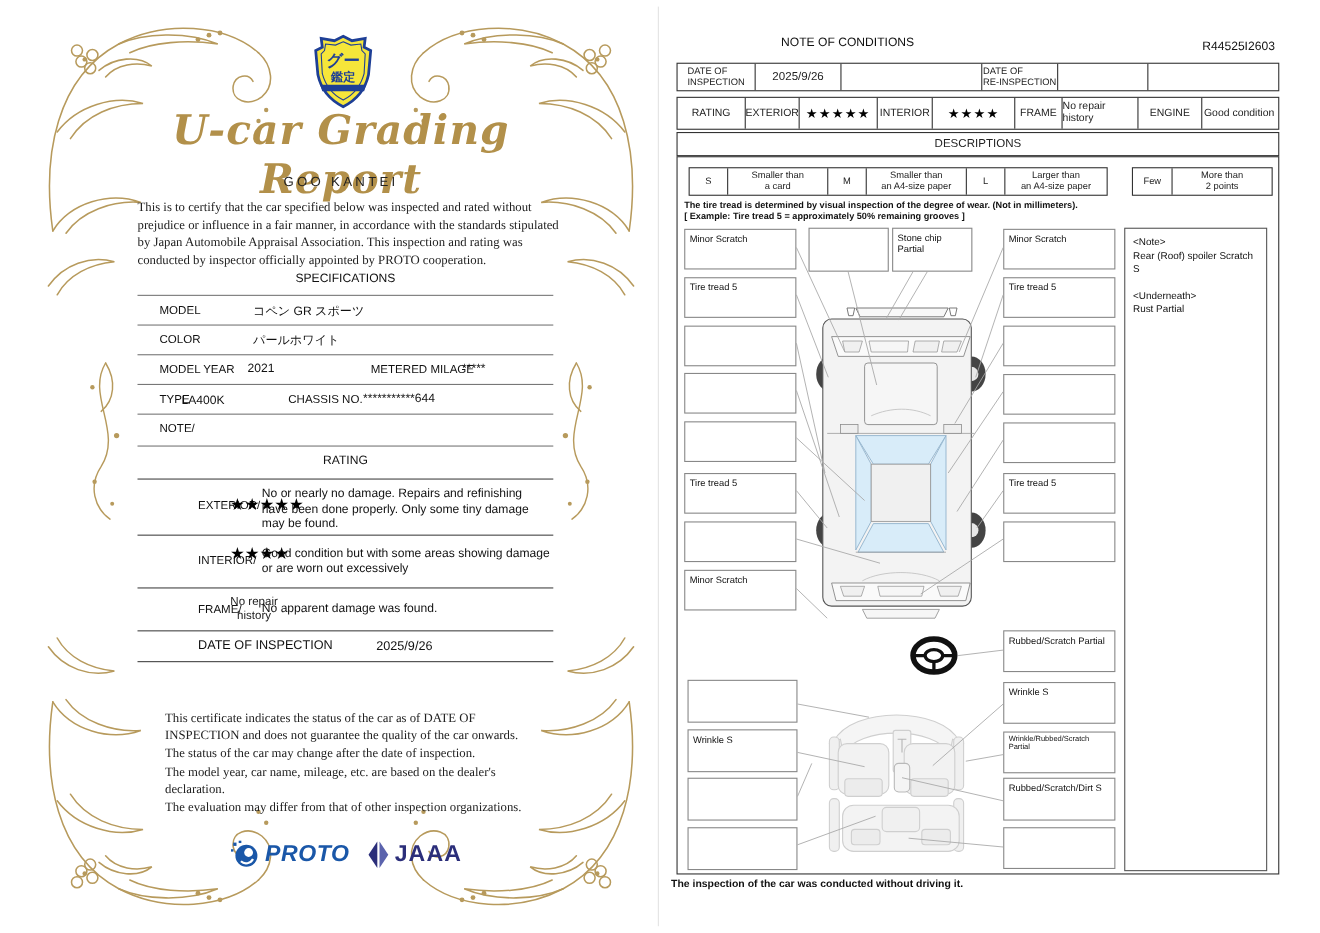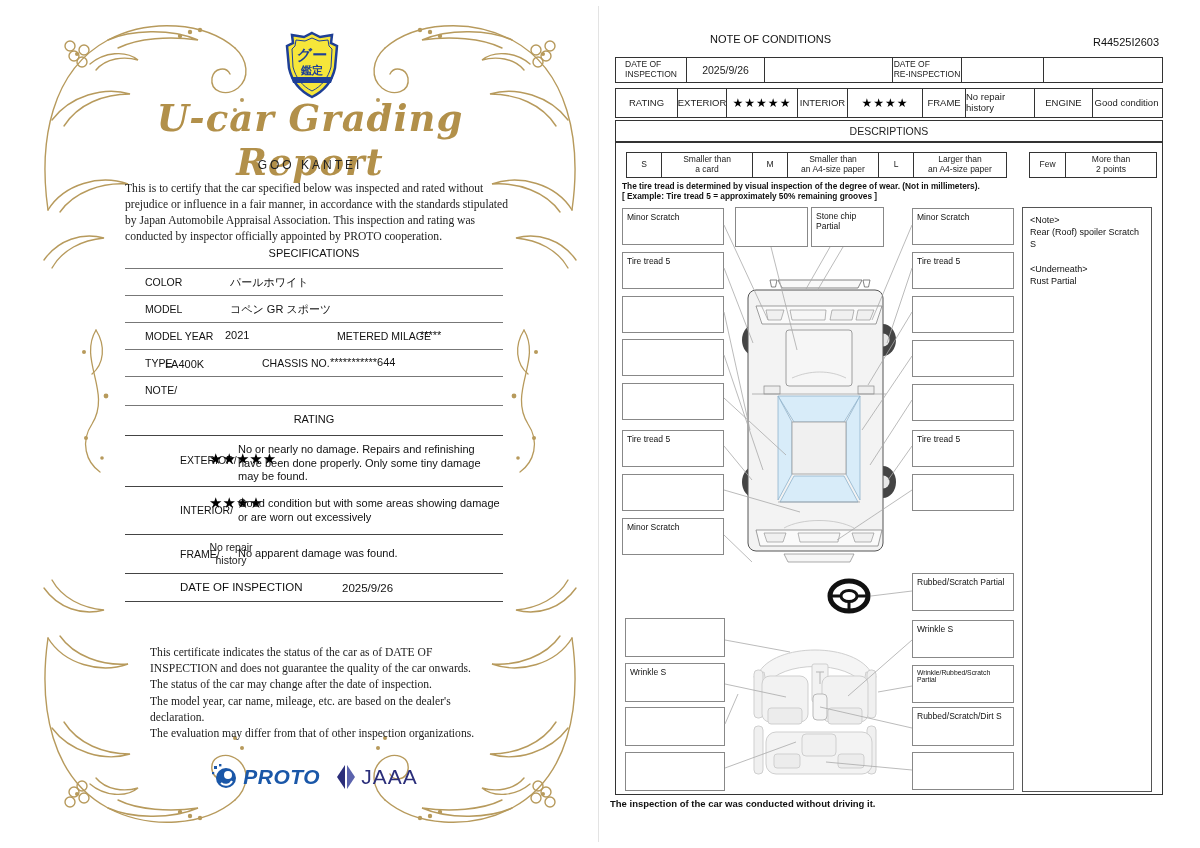--- a/index.html
+++ b/index.html
@@ -29,21 +29,21 @@
   .rgrade{position:absolute;left:70px;width:72px;text-align:center;font-size:10.5px;
           line-height:1.2;white-space:pre-line;}
   .rdesc{position:absolute;left:113px;width:262px;font-size:11px;line-height:1.24;color:#111;}
   .disclaimer{position:absolute;left:120px;top:645px;width:352px;margin:0;
               font-family:"Liberation Serif",serif;font-size:11.6px;line-height:1.4;
               white-space:pre-line;color:#222;}
   .logos{position:absolute;left:150px;top:764px;width:270px;display:flex;align-items:center;
          justify-content:center;gap:16px;}
   .proto-wrap,.jaaa-wrap{display:flex;align-items:center;gap:5px;}
   .proto-text{font-size:21px;font-weight:800;color:#1a57a8;letter-spacing:.5px;font-style:italic;}
-  .jaaa-text{font-size:21px;font-weight:400;color:#2b2e7a;letter-spacing:1px;}
+  .jaaa-text{font-size:21px;font-weight:700;color:#2b2e7a;letter-spacing:1px;}
   .page-divider{position:absolute;left:598px;top:6px;width:1px;height:836px;background:#e3e3e3;}
   
   .page-right{position:absolute;left:600px;top:0;width:600px;height:848px;}
   .nc-title{position:absolute;left:110px;top:33px;width:260px;text-align:left;
             font-size:11px;color:#111;}
   .ref-no{position:absolute;right:41px;top:36px;font-size:11px;color:#111;}
   .tbl{position:absolute;left:15px;width:548px;display:flex;border:1.5px solid #333;
        box-sizing:border-box;background:#fff;}
   .cell{border-right:1px solid #333;display:flex;align-items:center;justify-content:center;
         box-sizing:border-box;overflow:hidden;}
@@ -126,26 +126,26 @@
     </svg>
 
     <div class="gtitle">U-car Grading Report</div>
     <div class="gsub">GOO KANTEI</div>
     <p class="certify">This is to certify that the car specified below was inspected and rated without prejudice or influence in a fair manner, in accordance with the standards stipulated by Japan Automobile Appraisal Association. This inspection and rating was conducted by inspector officially appointed by PROTO cooperation.</p>
 
     <div class="sec-head" style="top:247px">SPECIFICATIONS</div>
 
     <div class="spec-table">
       <div class="spec-row">
+        <span class="sl" style="left:20px">MODEL</span>
+        <span class="sv" style="left:105px">コペン GR スポーツ</span>
+      </div>
+      <div class="spec-row">
         <span class="sl" style="left:20px">COLOR</span>
         <span class="sv" style="left:105px">パールホワイト</span>
-      </div>
-      <div class="spec-row">
-        <span class="sl" style="left:20px">MODEL</span>
-        <span class="sv" style="left:105px">コペン GR スポーツ</span>
       </div>
       <div class="spec-row">
         <span class="sl" style="left:20px">MODEL YEAR</span>
         <span class="sv" style="left:100px">2021</span>
         <span class="sl" style="left:212px">METERED MILAGE</span>
         <span class="sv" style="left:295px">*****</span>
       </div>
       <div class="spec-row">
         <span class="sl" style="left:20px">TYPE</span>
         <span class="sv" style="left:40px;top:8px">LA400K</span>

